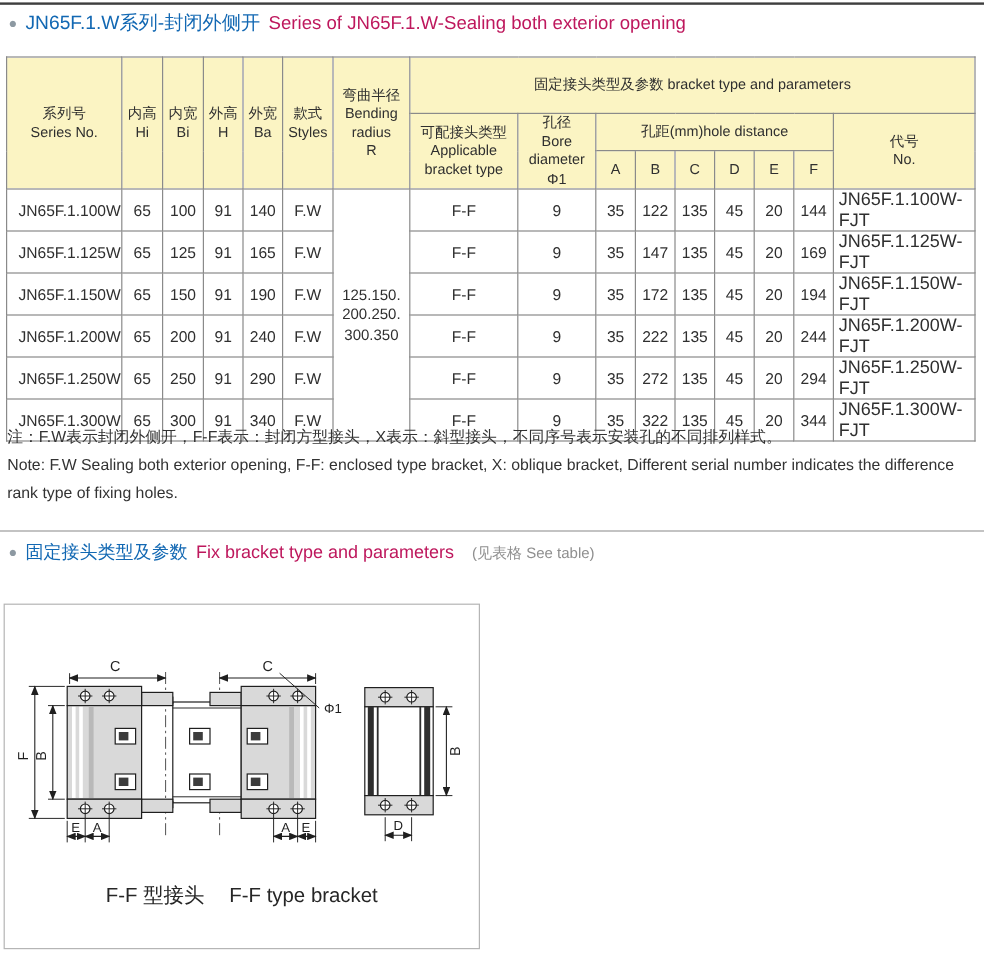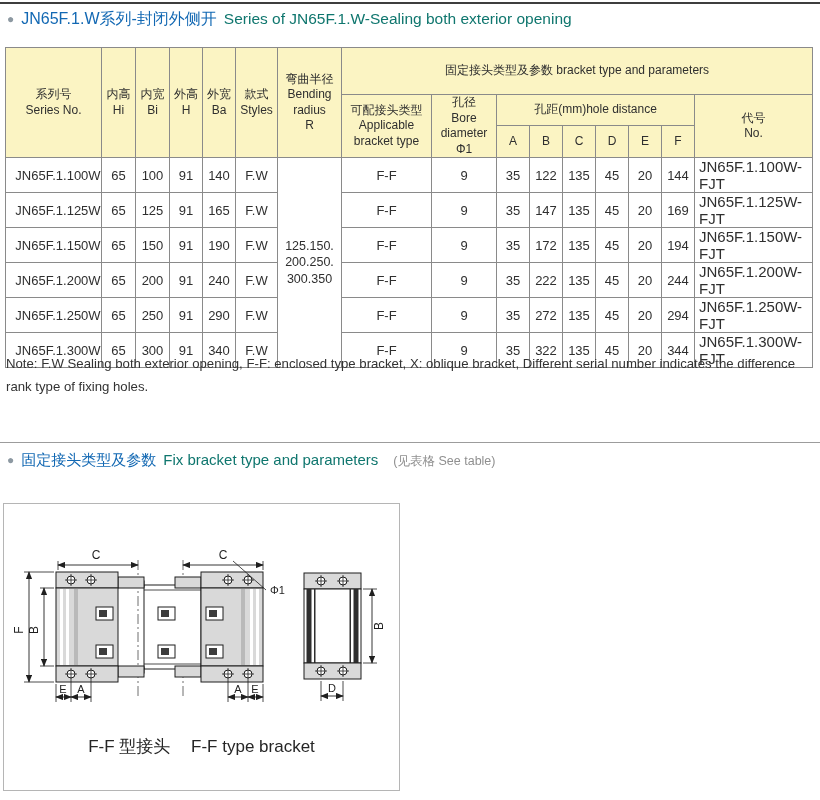--- a/index.html
+++ b/index.html
@@ -5,21 +5,21 @@
   html,body{margin:0;padding:0;}
   body{
     width:820px;height:800px;position:relative;background:#fff;
     font-family:"Liberation Sans","DejaVu Sans",sans-serif;overflow:hidden;
     -webkit-font-smoothing:antialiased;
   }
   .top-rule{position:absolute;top:2px;left:0;width:820px;height:2px;background:#3e3e3e;}
   .sec-header{position:absolute;left:7px;display:flex;align-items:baseline;gap:7px;white-space:nowrap;}
   .sec-header .bullet{color:#8d99a2;font-size:12px;transform:translateY(-1px);}
   .title-cn{color:#1268b3;font-weight:normal;font-size:16px;}
-  .title-en{color:#0f766e;font-size:15.5px;}
+  .title-en{color:#be185d;font-size:15.5px;}
   #header1{top:9px;}
   #header2{top:451px;}
   #header2 .title-cn{font-size:15px;}
   #header2 .title-en{font-size:15px;}
   .hint{color:#8f8f8f;font-size:12.5px;margin-left:8px;}
 
   table.spec{
     position:absolute;left:5px;top:47px;width:807px;
     border-collapse:collapse;table-layout:fixed;
   }
@@ -265,20 +265,21 @@
         <td>135</td>
         <td>45</td>
         <td>20</td>
         <td>344</td>
         <td class="cell-code">JN65F.1.300W-FJT</td>
       </tr>
     </tbody>
 </table>
 
 <div class="notes">
+  <div class="cn">注：F.W表示封闭外侧开，F-F表示：封闭方型接头，X表示：斜型接头，不同序号表示安装孔的不同排列样式。</div>
   <div class="en">Note: F.W Sealing both exterior opening, F-F: enclosed type bracket, X: oblique bracket, Different serial number indicates the difference rank type of fixing holes.</div>
 </div>
 
 <div class="divider"></div>
 
 <div id="header2" class="sec-header">
   <span class="bullet">●</span>
   <span class="title-cn">固定接头类型及参数</span>
   <span class="title-en">Fix bracket type and parameters</span>
   <span class="hint">(见表格 See table)</span>

